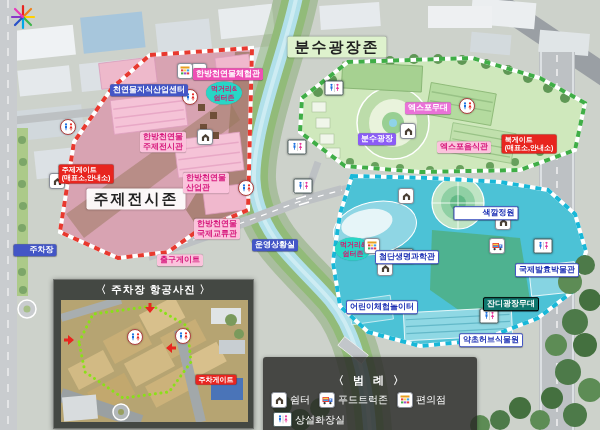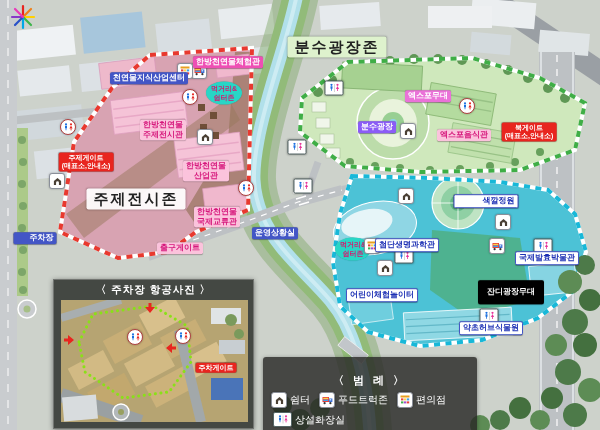--- a/index.html
+++ b/index.html
@@ -1,31 +1,31 @@
 <!DOCTYPE html>
 <html><head>
 <meta charset="utf-8">
 <style>
   html,body{margin:0;padding:0;background:#888;}
   .stage{position:relative;width:600px;height:430px;overflow:hidden;
          font-family:"Liberation Sans",sans-serif;background:#c8cdc6;}
   svg.bg{position:absolute;left:0;top:0;z-index:0;}
   
   .lbl{position:absolute;transform:translate(-50%,-50%);font-size:8px;line-height:1.2;
-       padding:1px 3px;border-radius:2px;white-space:nowrap;text-align:center;z-index:4;
-       box-shadow:0 0 1px rgba(0,0,0,.35);font-weight:bold;}
+       padding:1px 3px;border-radius:2px;white-space:nowrap;text-align:left;z-index:4;
+       box-shadow:0 0 1px rgba(0,0,0,.35);font-weight:bold;margin-top:12px;}
   .lbl span{display:block;}
   .lbl-blue{background:#4356c6;color:#fff;}
   .lbl-bo{background:#fff;color:#1b2fb4;border:1px solid #4356c6;}
   .lbl-pink{background:#fbc3dc;color:#d6187c;}
   .lbl-dp{background:#ee4fb4;color:#fff;}
   .lbl-orch{background:#ea72d8;color:#fff;}
   .lbl-pk2{background:#8b5cf6;color:#fff;}
   .lbl-red{background:#e8251f;color:#fff;font-size:7px;}
-  .lbl-pur{background:#000000;color:#fff;border:6px solid #000000;}
+  .lbl-pur{background:#0f766e;color:#fff;border:1px solid #000000;}
   .zone-title{position:absolute;transform:translate(-50%,-50%);font-weight:bold;font-size:15px;
        color:#222;background:rgba(255,255,255,.92);padding:1px 7px;letter-spacing:2px;
        white-space:nowrap;border-radius:2px;z-index:4;box-shadow:0 0 2px rgba(0,0,0,.3);}
   .zt-green{background:#def2cd;}
   .ellipse{position:absolute;transform:translate(-50%,-50%);background:#28d6c6;color:#d6186e;
        font-size:7px;font-weight:bold;border-radius:50%;width:36px;height:23px;display:flex;
        flex-direction:column;align-items:center;justify-content:center;line-height:1.15;
        text-align:center;z-index:3;box-shadow:0 0 1px rgba(0,0,0,.3);}
   
   .ic{position:absolute;width:14px;height:14px;transform:translate(-50%,-50%);background:#fff;

